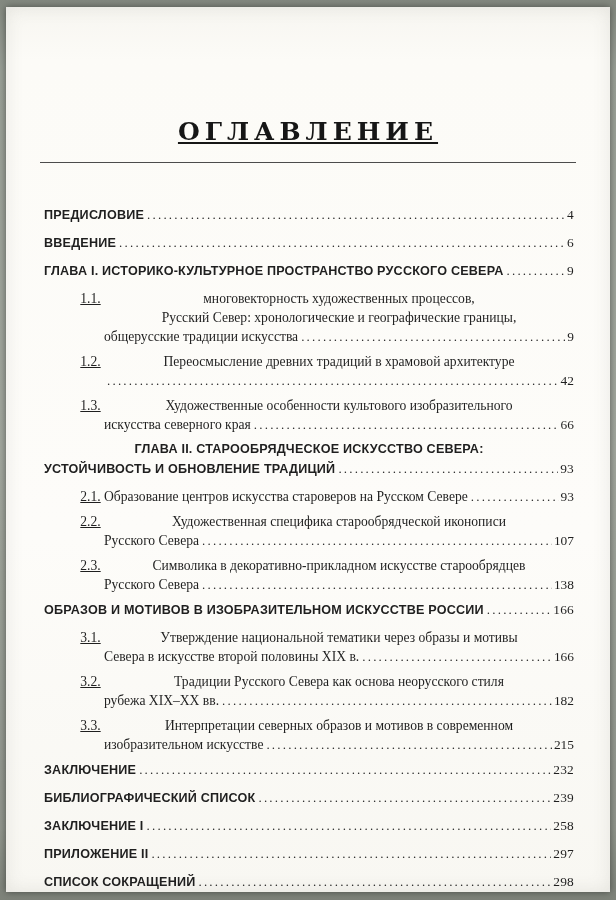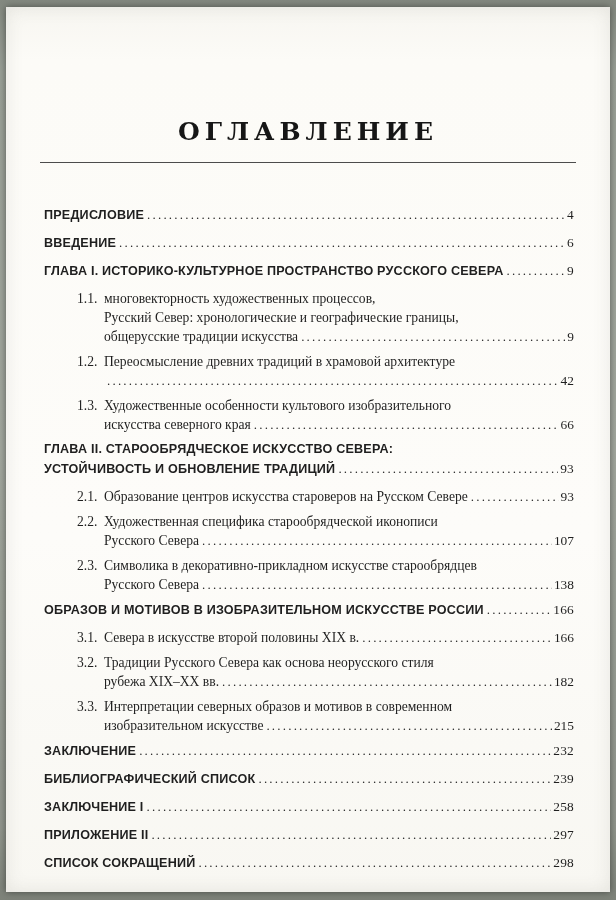--- a/index.html
+++ b/index.html
@@ -20,50 +20,53 @@
     box-shadow: 0 0 7px rgba(0,0,0,0.45), inset 0 0 18px rgba(90,90,80,0.12);
   }
   .title {
     margin-top: 110px;
     text-align: center;
     font-family: "DejaVu Serif", "Liberation Serif", serif;
     font-weight: bold;
     font-size: 25px;
     letter-spacing: 5px;
     color: #161616;
+    text-decoration: underline;
   }
   .rule {
     height: 1px;
     background: #4c4c4c;
     margin: 16px 34px 0 34px;
   }
   .toc {
     margin: 42px 36px 0 38px;
     color: #1f1f1f;
   }
   .entry {
     display: flex;
     line-height: 19px;
     margin-bottom: 6px;
+    text-align: center;
   }
   .entry.chapter {
     font-family: "Liberation Sans", sans-serif;
     font-weight: bold;
     font-size: 12.6px;
     letter-spacing: 0.2px;
     margin-bottom: 8px;
   }
   .entry.section {
     font-family: "Liberation Serif", serif;
     font-size: 13.6px;
     padding-left: 33px;
   }
   .num {
     flex: none;
     width: 27px;
+    text-decoration: underline;
   }
   .body { flex: 1; min-width: 0; }
   .line.last {
     display: flex;
     align-items: baseline;
   }
   .line.last .txt { white-space: nowrap; flex: none; }
   .dots {
     flex: 1;
     min-width: 14px;
@@ -199,20 +202,21 @@
           <div class="line last">
             <span class="txt">ОБРАЗОВ И МОТИВОВ В ИЗОБРАЗИТЕЛЬНОМ ИСКУССТВЕ РОССИИ</span>
             <span class="dots">....................................................................................................................................................................................................................................................................</span>
             <span class="pg">166</span>
           </div>
         </div>
       </div>
       <div class="entry section">
         <span class="num">3.1.</span>
         <div class="body">
+          <div class="line">Утверждение национальной тематики через образы и мотивы</div>
           <div class="line last">
             <span class="txt">Севера в искусстве второй половины XIX в.</span>
             <span class="dots">....................................................................................................................................................................................................................................................................</span>
             <span class="pg">166</span>
           </div>
         </div>
       </div>
       <div class="entry section">
         <span class="num">3.2.</span>
         <div class="body">

